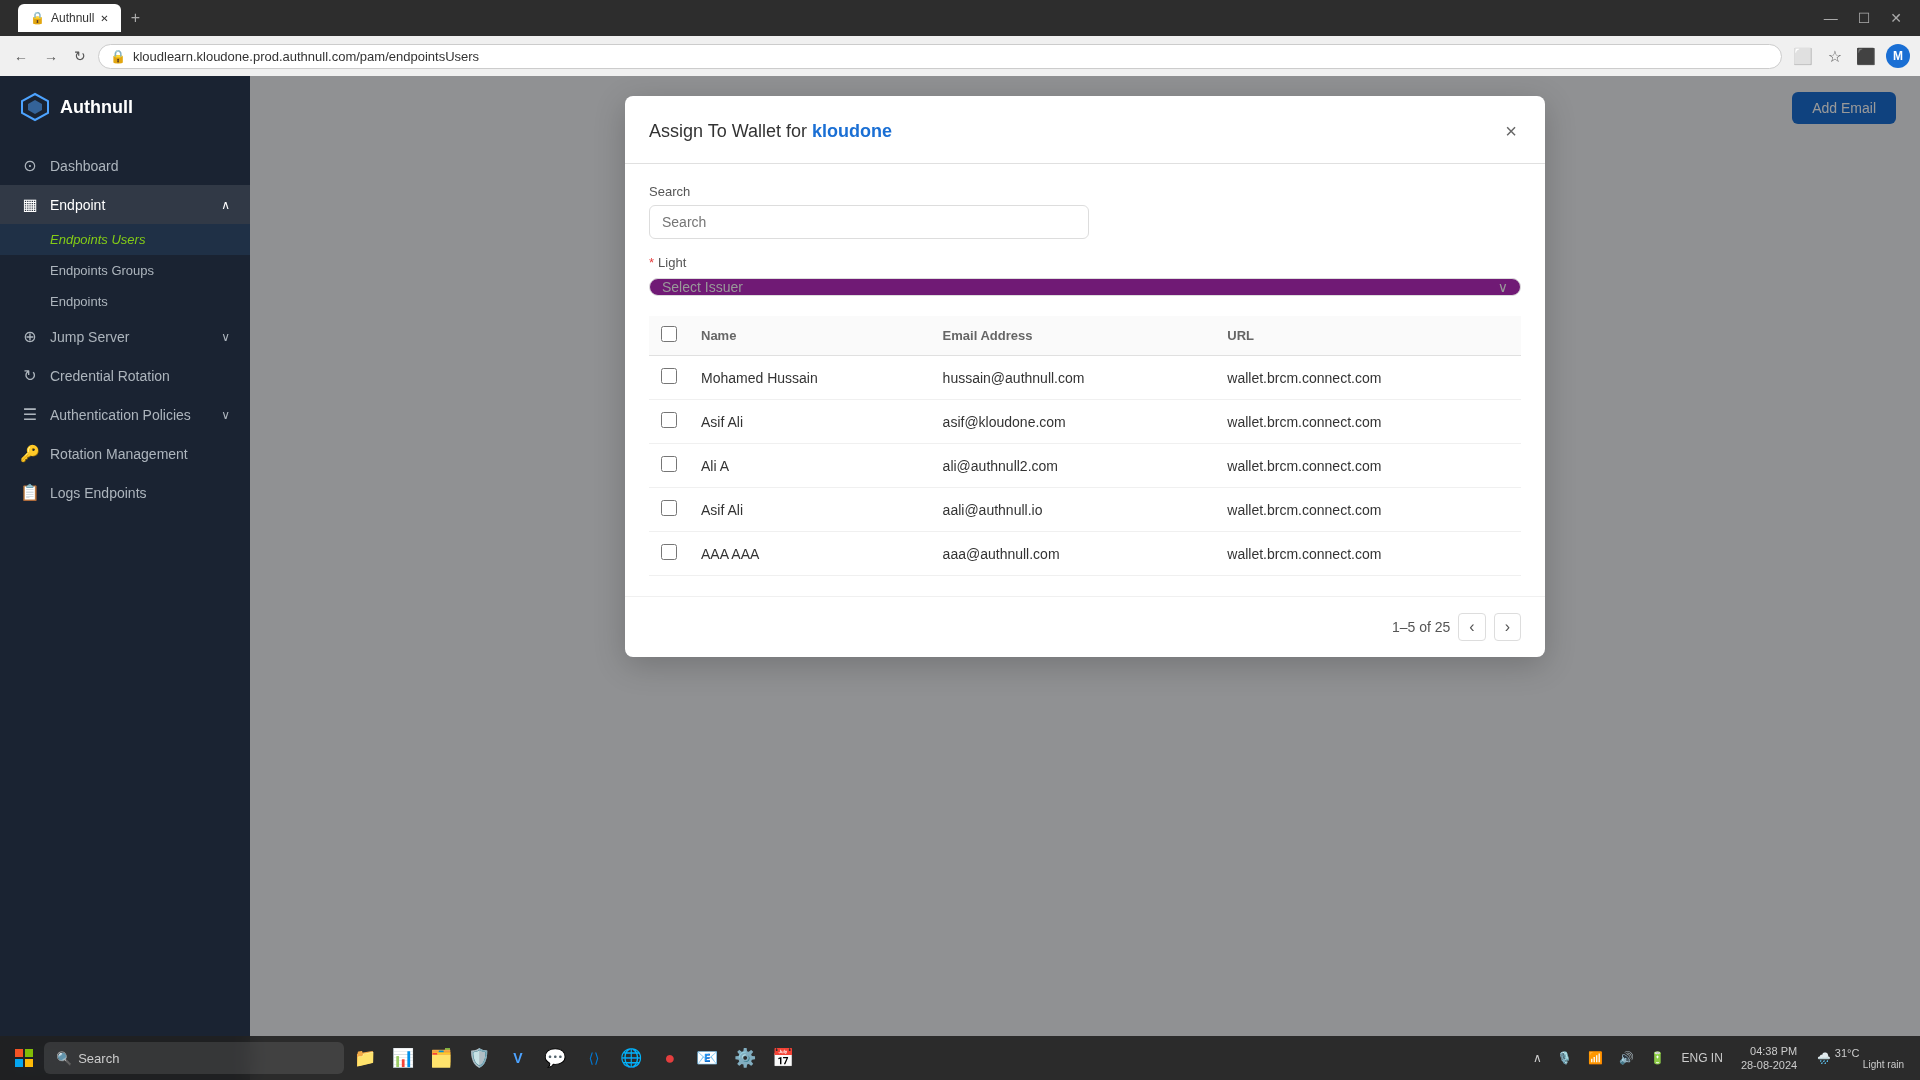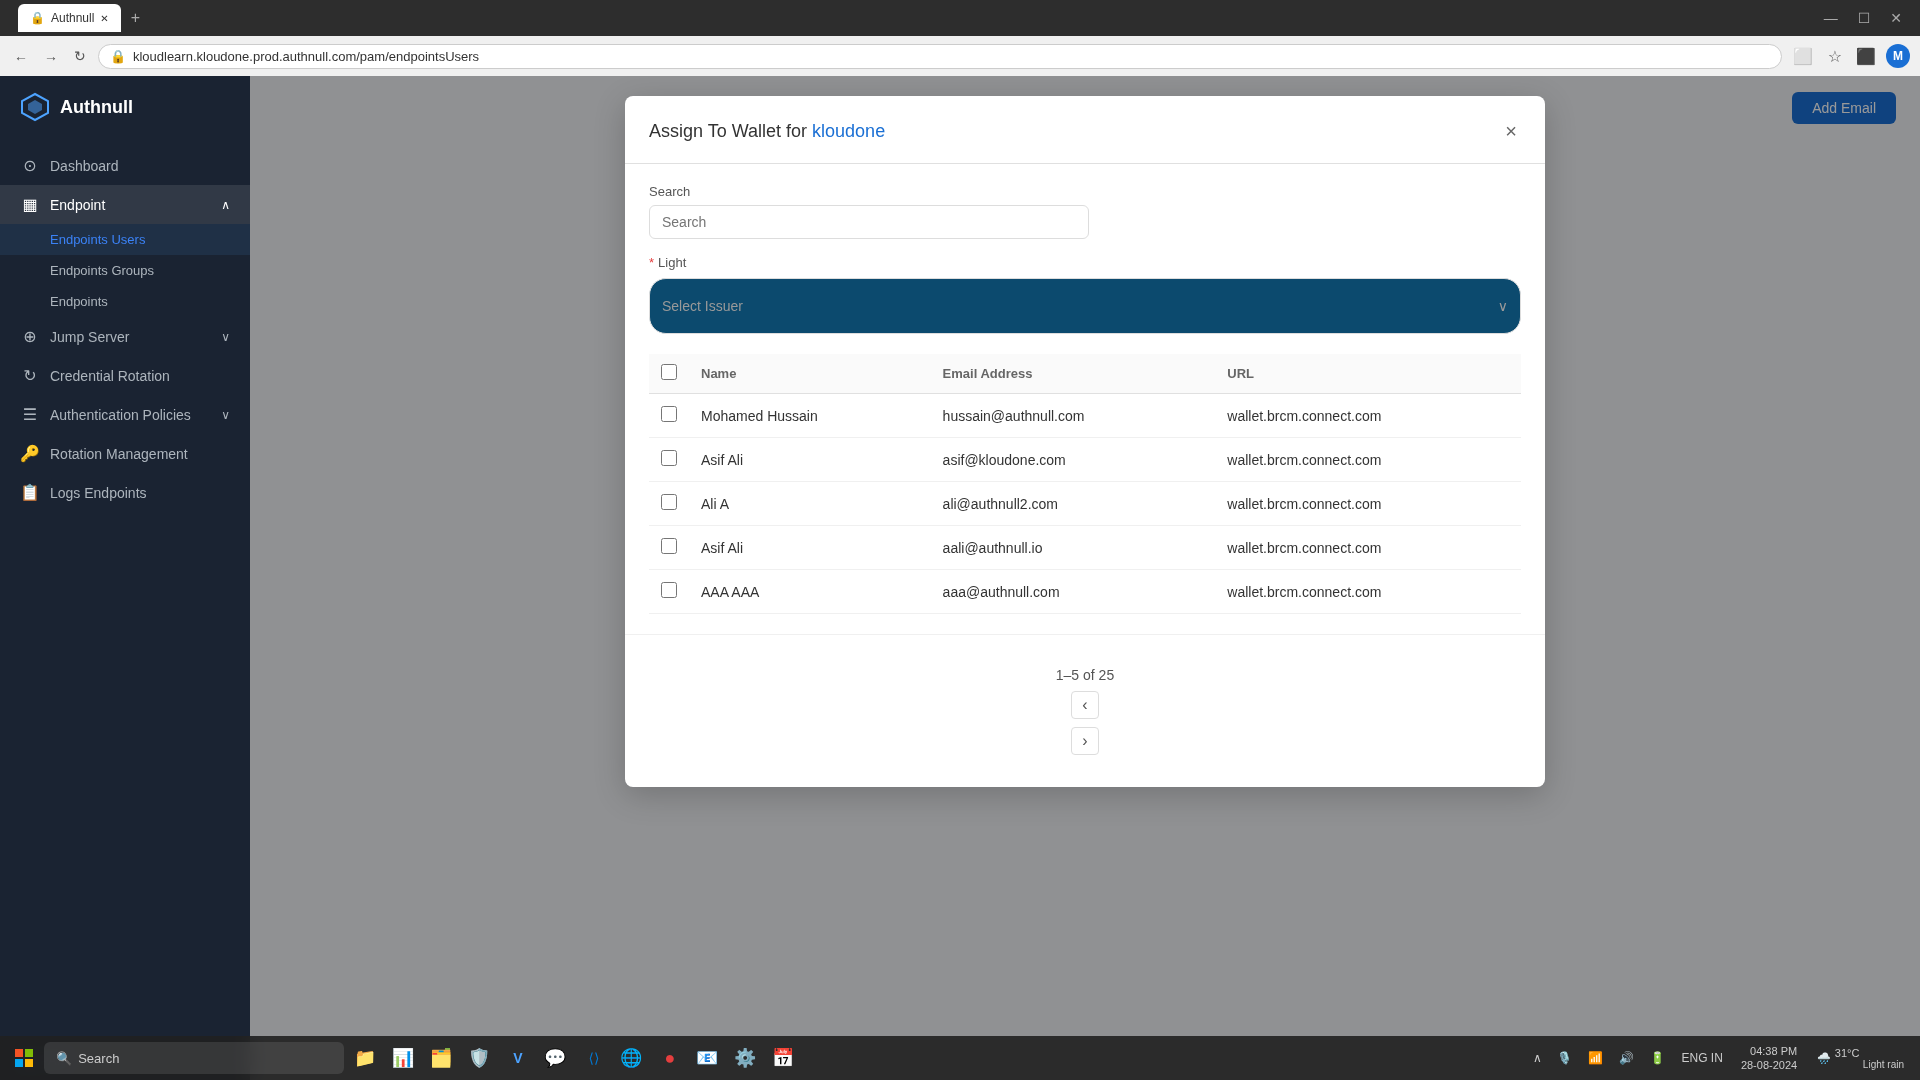--- a/index.html
+++ b/index.html
@@ -74,21 +74,21 @@
     .nav-item .icon { font-size: 16px; width: 20px; text-align: center; }
     .nav-item .chevron { margin-left: auto; font-size: 12px; }
     .nav-sub-item {
       display: flex;
       align-items: center;
       padding: 8px 20px 8px 50px;
       color: #adb5bd;
       font-size: 13px;
       cursor: pointer;
     }
-    .nav-sub-item.active { color: #3b82f6; background: rgba(77,163,255,0.1); }
+    .nav-sub-item.active { color: #84cc16; background: rgba(77,163,255,0.1); font-style: italic; }
     .sidebar-footer {
       padding: 12px 20px;
       color: #4da3ff;
       font-size: 13px;
       display: flex;
       align-items: center;
       gap: 8px;
       cursor: pointer;
     }
 
@@ -137,43 +137,43 @@
       box-shadow: 0 8px 32px rgba(0,0,0,0.2);
     }
     .modal-header {
       display: flex;
       align-items: center;
       justify-content: space-between;
       padding: 20px 24px 16px;
       border-bottom: 1px solid #e0e0e0;
     }
     .modal-title { font-size: 18px; color: #333; font-weight: 500; }
-    .modal-title-accent { color: #1a6fd4; }
+    .modal-title-accent { color: #1a6fd4; font-weight: bold; }
     .modal-close { background: none; border: none; font-size: 20px; cursor: pointer; color: #666; padding: 4px; }
     .modal-body { padding: 20px 24px; flex: 1; overflow-y: auto; }
 
     .form-label { font-size: 13px; color: #555; margin-bottom: 6px; display: block; }
     .required { color: #e53e3e; margin-right: 4px; }
     .search-input {
       width: 440px;
       padding: 8px 12px;
       border: 1px solid #ddd;
       border-radius: 6px;
       font-size: 14px;
       color: #333;
       outline: none;
     }
     .issuer-select {
       width: 100%;
-      padding: 19px 12px;
+      padding: 0 12px;
       border: 1px solid #ddd;
-      border-radius: 17px;
+      border-radius: 10px;
       font-size: 14px;
       color: #999;
-      background: #0c4a6e;
+      background: #701a75;
       cursor: pointer;
       display: flex;
       align-items: center;
       justify-content: space-between;
       margin-top: 8px;
     }
 
     
     .table-container { margin-top: 20px; }
     .table { width: 100%; border-collapse: collapse; }
@@ -191,26 +191,25 @@
       font-size: 14px;
       color: #333;
       border-bottom: 1px solid #f0f0f0;
     }
     .checkbox { width: 16px; height: 16px; cursor: pointer; }
 
     .pagination {
       display: flex;
       align-items: center;
       justify-content: flex-end;
-      padding: 32px 24px;
+      padding: 16px 24px;
       border-top: 1px solid #f0f0f0;
       gap: 8px;
       font-size: 14px;
       color: #555;
-      flex-direction: column;
     }
     .page-btn {
       background: none;
       border: 1px solid #ddd;
       border-radius: 4px;
       padding: 4px 10px;
       cursor: pointer;
       color: #555;
       font-size: 16px;
     }

